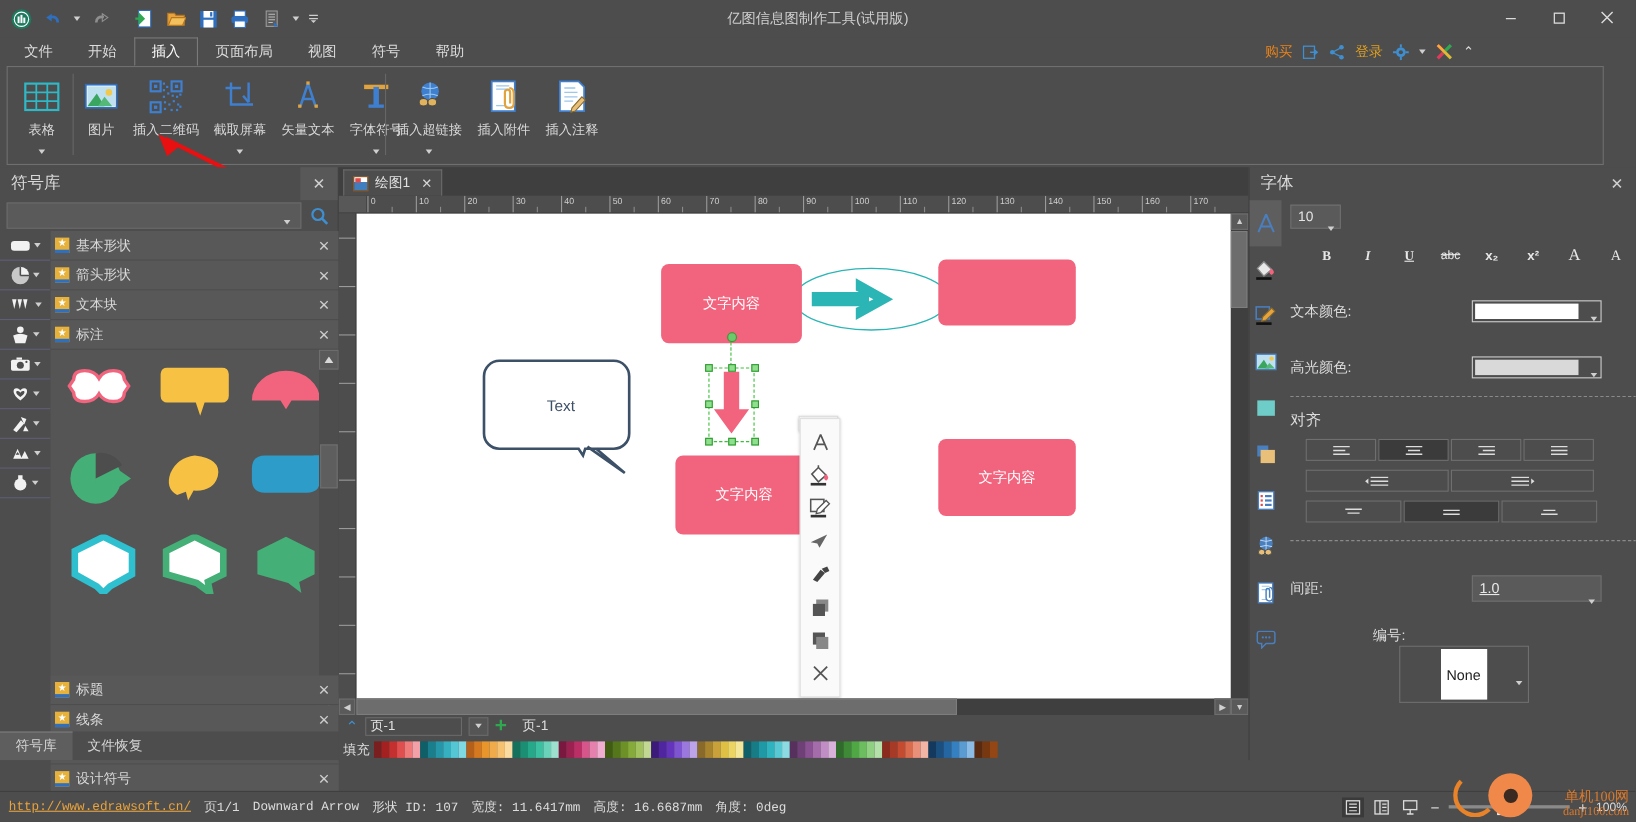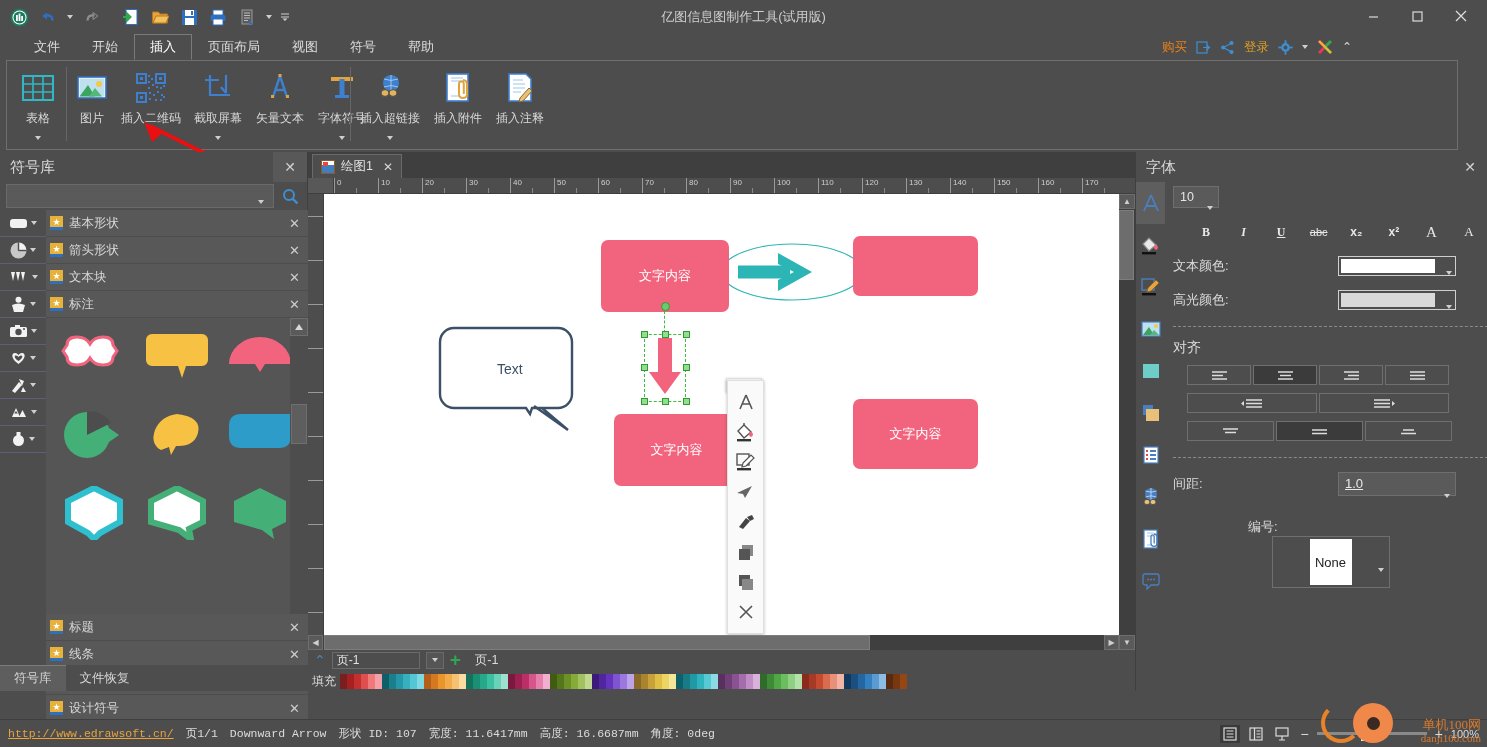--- a/index.html
+++ b/index.html
@@ -15,21 +15,21 @@
   .titlebar { position:absolute; left:0; top:0; width:1487px; height:34px; background:#4d4d4d; }
   .qat { position:absolute; left:6px; top:4px; display:flex; align-items:center; gap:3px; }
   .qat .qi { width:26px; height:26px; display:flex; align-items:center; justify-content:center; cursor:pointer; border-radius:2px;}
   .qat .sep { width:7px; }
   .caret { width:0;height:0;border-left:3.5px solid transparent;border-right:3.5px solid transparent;border-top:4px solid #cfcfcf; display:inline-block;}
   .win-title { position:absolute; left:0; top:8px; width:1487px; text-align:center; font-size:13px; color:#cfcfcf; pointer-events:none;}
   .winbtns { position:absolute; right:4px; top:2px; display:flex; }
   .winbtns div { width:44px; height:28px; display:flex; align-items:center; justify-content:center; color:#dcdcdc; font-size:14px; cursor:pointer;}
 
   
-  .menubar { position:absolute; left:12px; top:34px; width:1346px; height:26px; }
+  .menubar { position:absolute; left:0; top:34px; width:1346px; height:26px; }
   .menutabs { position:absolute; left:6px; top:0; display:flex; height:26px; }
   .menutabs .mt { padding:3px 16px 4px; font-size:13px; color:#dcdcdc; cursor:pointer; line-height:19px;}
   .menutabs .mt.active { background:#4d4d4d; border:1px solid #7a7a7a; border-bottom:1px solid #4d4d4d; color:#fff; padding:2px 15px 4px;}
   .topright { position:absolute; right:6px; top:2px; display:flex; align-items:center; gap:9px; height:22px;}
   .topright .tr { cursor:pointer; display:flex; align-items:center; }
   .orange { color:#e8821a; font-size:12.5px; }
   .gold { color:#e0a020; font-size:12.5px; }
 
   
   .ribbon { position:absolute; left:6px; top:60px; width:1452px; height:90px; border:1px solid #6f6f6f; background:#4d4d4d; }
@@ -125,21 +125,21 @@
   .rp-body { position:absolute; left:37px; top:34px; width:315px; }
 
   .fontrow { display:flex; gap:7px; }
   .fselect { position:relative; width:228px; height:22px; background:#5a5a5a; border:1px solid #6f6f6f; color:#e5e5e5; font-size:12.5px; line-height:20px; padding-left:6px; cursor:pointer;}
   .fselect .ddarrow2 { position:absolute; right:6px; top:9px;}
   .fsize { position:relative; width:46px; height:22px; background:#5a5a5a; border:1px solid #6f6f6f; color:#e5e5e5; font-size:12.5px; line-height:20px; padding-left:6px; cursor:pointer;}
 
   .stylerow { display:flex; justify-content:space-between; margin-top:14px; padding:0 8px 0 22px;}
   .stylerow .sb { width:22px; height:20px; display:flex; align-items:center; justify-content:center; color:#e8e8e8; cursor:pointer;}
 
-  .proprow { display:flex; align-items:center; margin-top:14px;}
+  .proprow { display:flex; align-items:center; margin-top:31px;}
   .proprow .plab { width:165px; font-size:13px; color:#dcdcdc;}
   .colorbox { position:relative; width:118px; height:20px; border:1px solid #cfcfcf; background:#4d4d4d; }
   .colorbox .swatch{ position:absolute; left:2px; top:2px; width:94px; height:14px;}
   .colorbox .cdd { position:absolute; right:3px; top:7px;}
 
   .divider { margin-top:16px; border-top:1px dashed #8a8a8a; }
   .sectitle { margin-top:12px; font-size:14px; color:#dcdcdc;}
 
   .alignrow { display:flex; gap:2px; margin-top:8px;}
   .abtn { height:20px; border:1px solid #6f6f6f; background:#4d4d4d; display:flex; align-items:center; justify-content:center; cursor:pointer;}

